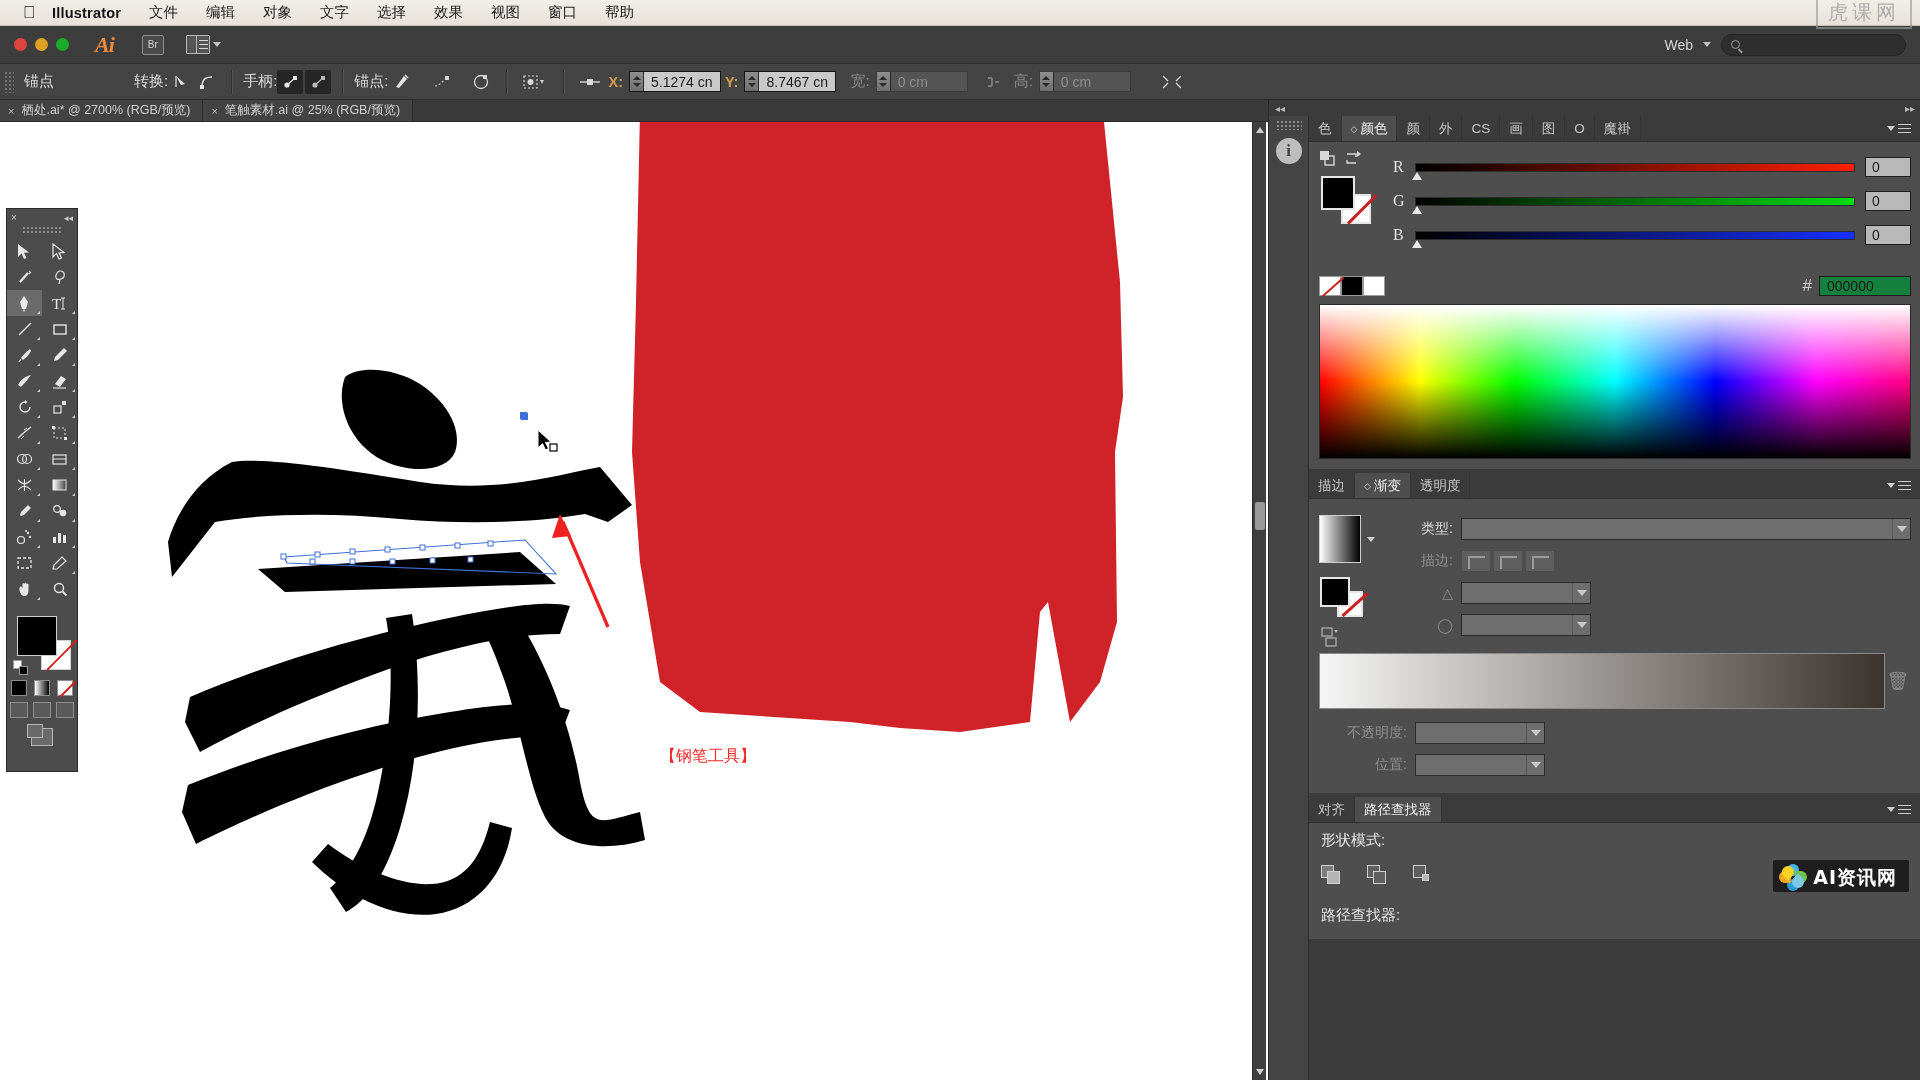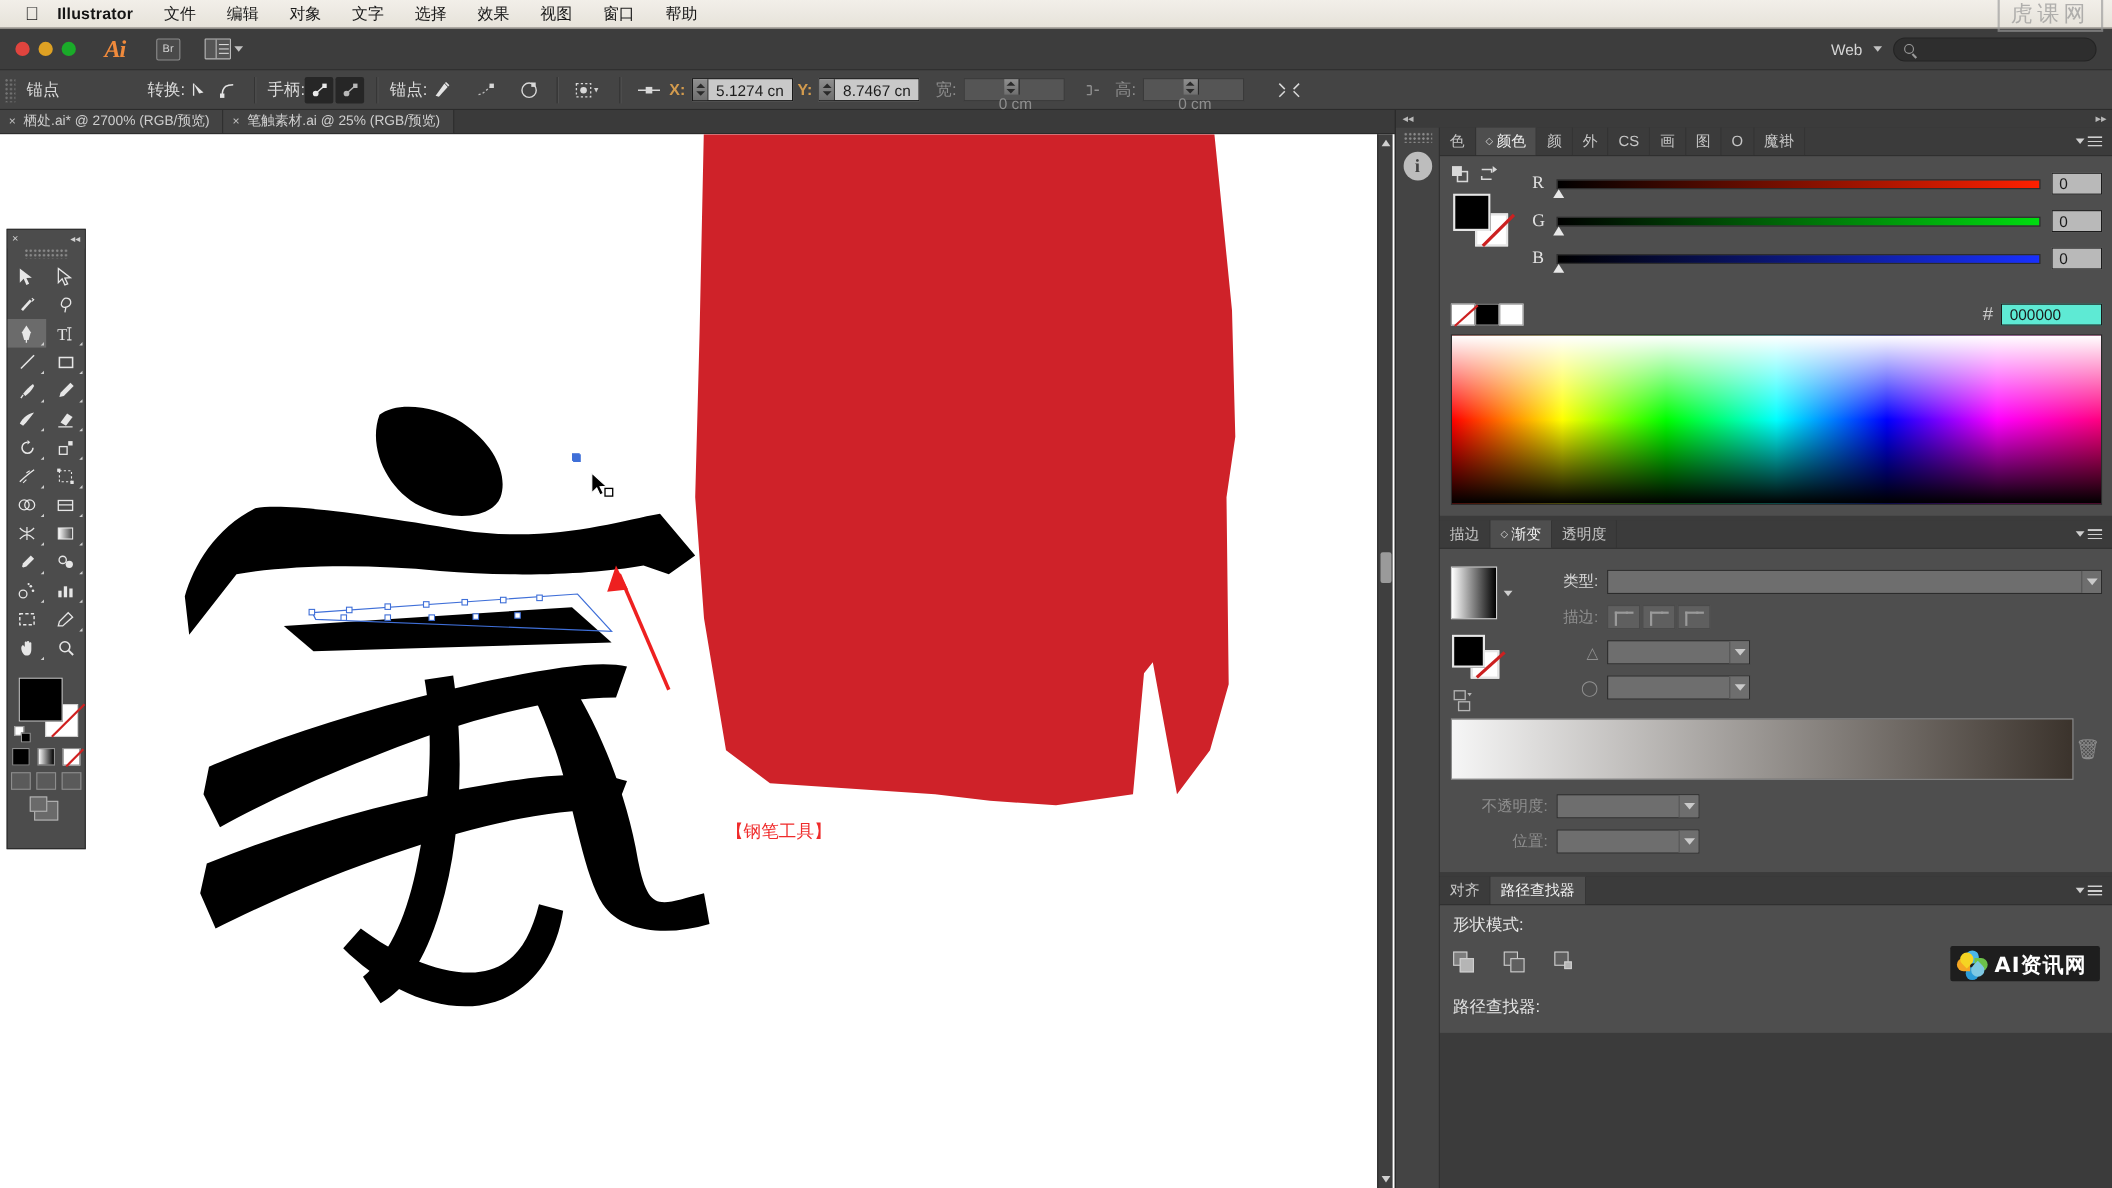--- a/index.html
+++ b/index.html
@@ -88,21 +88,21 @@
   .icon-btn {
     width: 26px; height: 24px; display:flex;align-items:center;justify-content:center;
     color:#d8d8d8;
   }
   .icon-btn.active { background: #262626; border-radius: 2px; }
   .num-field {
     height: 21px; background: #c9c9c9; border: 1px solid #181818;
     display: flex; align-items: center; color: #1c1c1c; font-size: 14px;
     padding-right: 4px;
   }
-  .num-field.dim { background: #555; color: #8e8e8e; border-color: #3a3a3a; flex-direction: column; }
+  .num-field.dim { background: #555; color: #8e8e8e; border-color: #3a3a3a; }
   .spin {
     width: 14px; height: 100%; background: linear-gradient(#8f8f8f,#6f6f6f);
     border-right: 1px solid #2a2a2a; display:flex; flex-direction:column;
     align-items:center; justify-content:center; gap:3px; flex: 0 0 14px;
   }
   .spin .up { width:0;height:0;border-left:4px solid transparent;border-right:4px solid transparent;border-bottom:4px solid #2a2a2a; }
   .spin .dn { width:0;height:0;border-left:4px solid transparent;border-right:4px solid transparent;border-top:4px solid #2a2a2a; }
   .num-field .txt { padding-left: 7px; white-space: nowrap; }
   .xy-lbl { color:#d39b4e; font-size:14.5px; margin: 0 6px 0 4px; font-weight: bold; }
   .cb-label.dim { color: #8d8d8d; }
@@ -243,21 +243,21 @@
     border-left:5px solid transparent;border-right:5px solid transparent;border-bottom:8px solid #e8e8e8;}
   .vbox { width:46px; height:20px; background:#b9b9b9; border:1px solid #1c1c1c; margin-left:10px;
     color:#1a1a1a; font-size:14px; display:flex; align-items:center; padding-left:6px;}
   .nonebar { display:flex; align-items:center; margin-top:6px; }
   .nb-none { width:22px;height:20px;background:#fff;border:1px solid #999;position:relative;}
   .nb-none:after{content:'';position:absolute;left:-1px;top:9px;width:28px;height:2px;background:#cc2020;transform:rotate(-42deg);transform-origin:center;}
   .nb-k { width:22px;height:20px;background:#000;border:1px solid #999;}
   .nb-w { width:22px;height:20px;background:#fff;border:1px solid #999;}
   .hexwrap { margin-left:auto; display:flex; align-items:center; gap:7px; }
   .hexwrap .hash { color:#cfcfcf; font-size:17px; }
-  .hexbox { width: 92px; height:20px; background:#5eead4; border:1px solid #1c1c1c; color:#1a1a1a;
+  .hexbox { width: 92px; height:20px; background:#15803d; border:1px solid #1c1c1c; color:#1a1a1a;
     font-size:14px; display:flex;align-items:center; padding-left:7px; }
   .spectrum { margin-top:8px; height:155px; border:1px solid #2a2a2a; position:relative; }
 
   
   .grad-body { display:flex; padding-top:8px; }
   .gleft { width: 78px; position:relative; }
   .g-thumb { width:42px; height:48px; background: linear-gradient(90deg,#ffffff,#000000); border:1px solid #cfcfcf; }
   .g-caret { position:absolute; left:48px; top:22px; width:0;height:0;
     border-left:4px solid transparent;border-right:4px solid transparent;border-top:5px solid #cfcfcf;}
   .g-fill { position:absolute; left:1px; top:62px; width:30px; height:30px; background:#000; border:2px solid #e6e6e6;}

